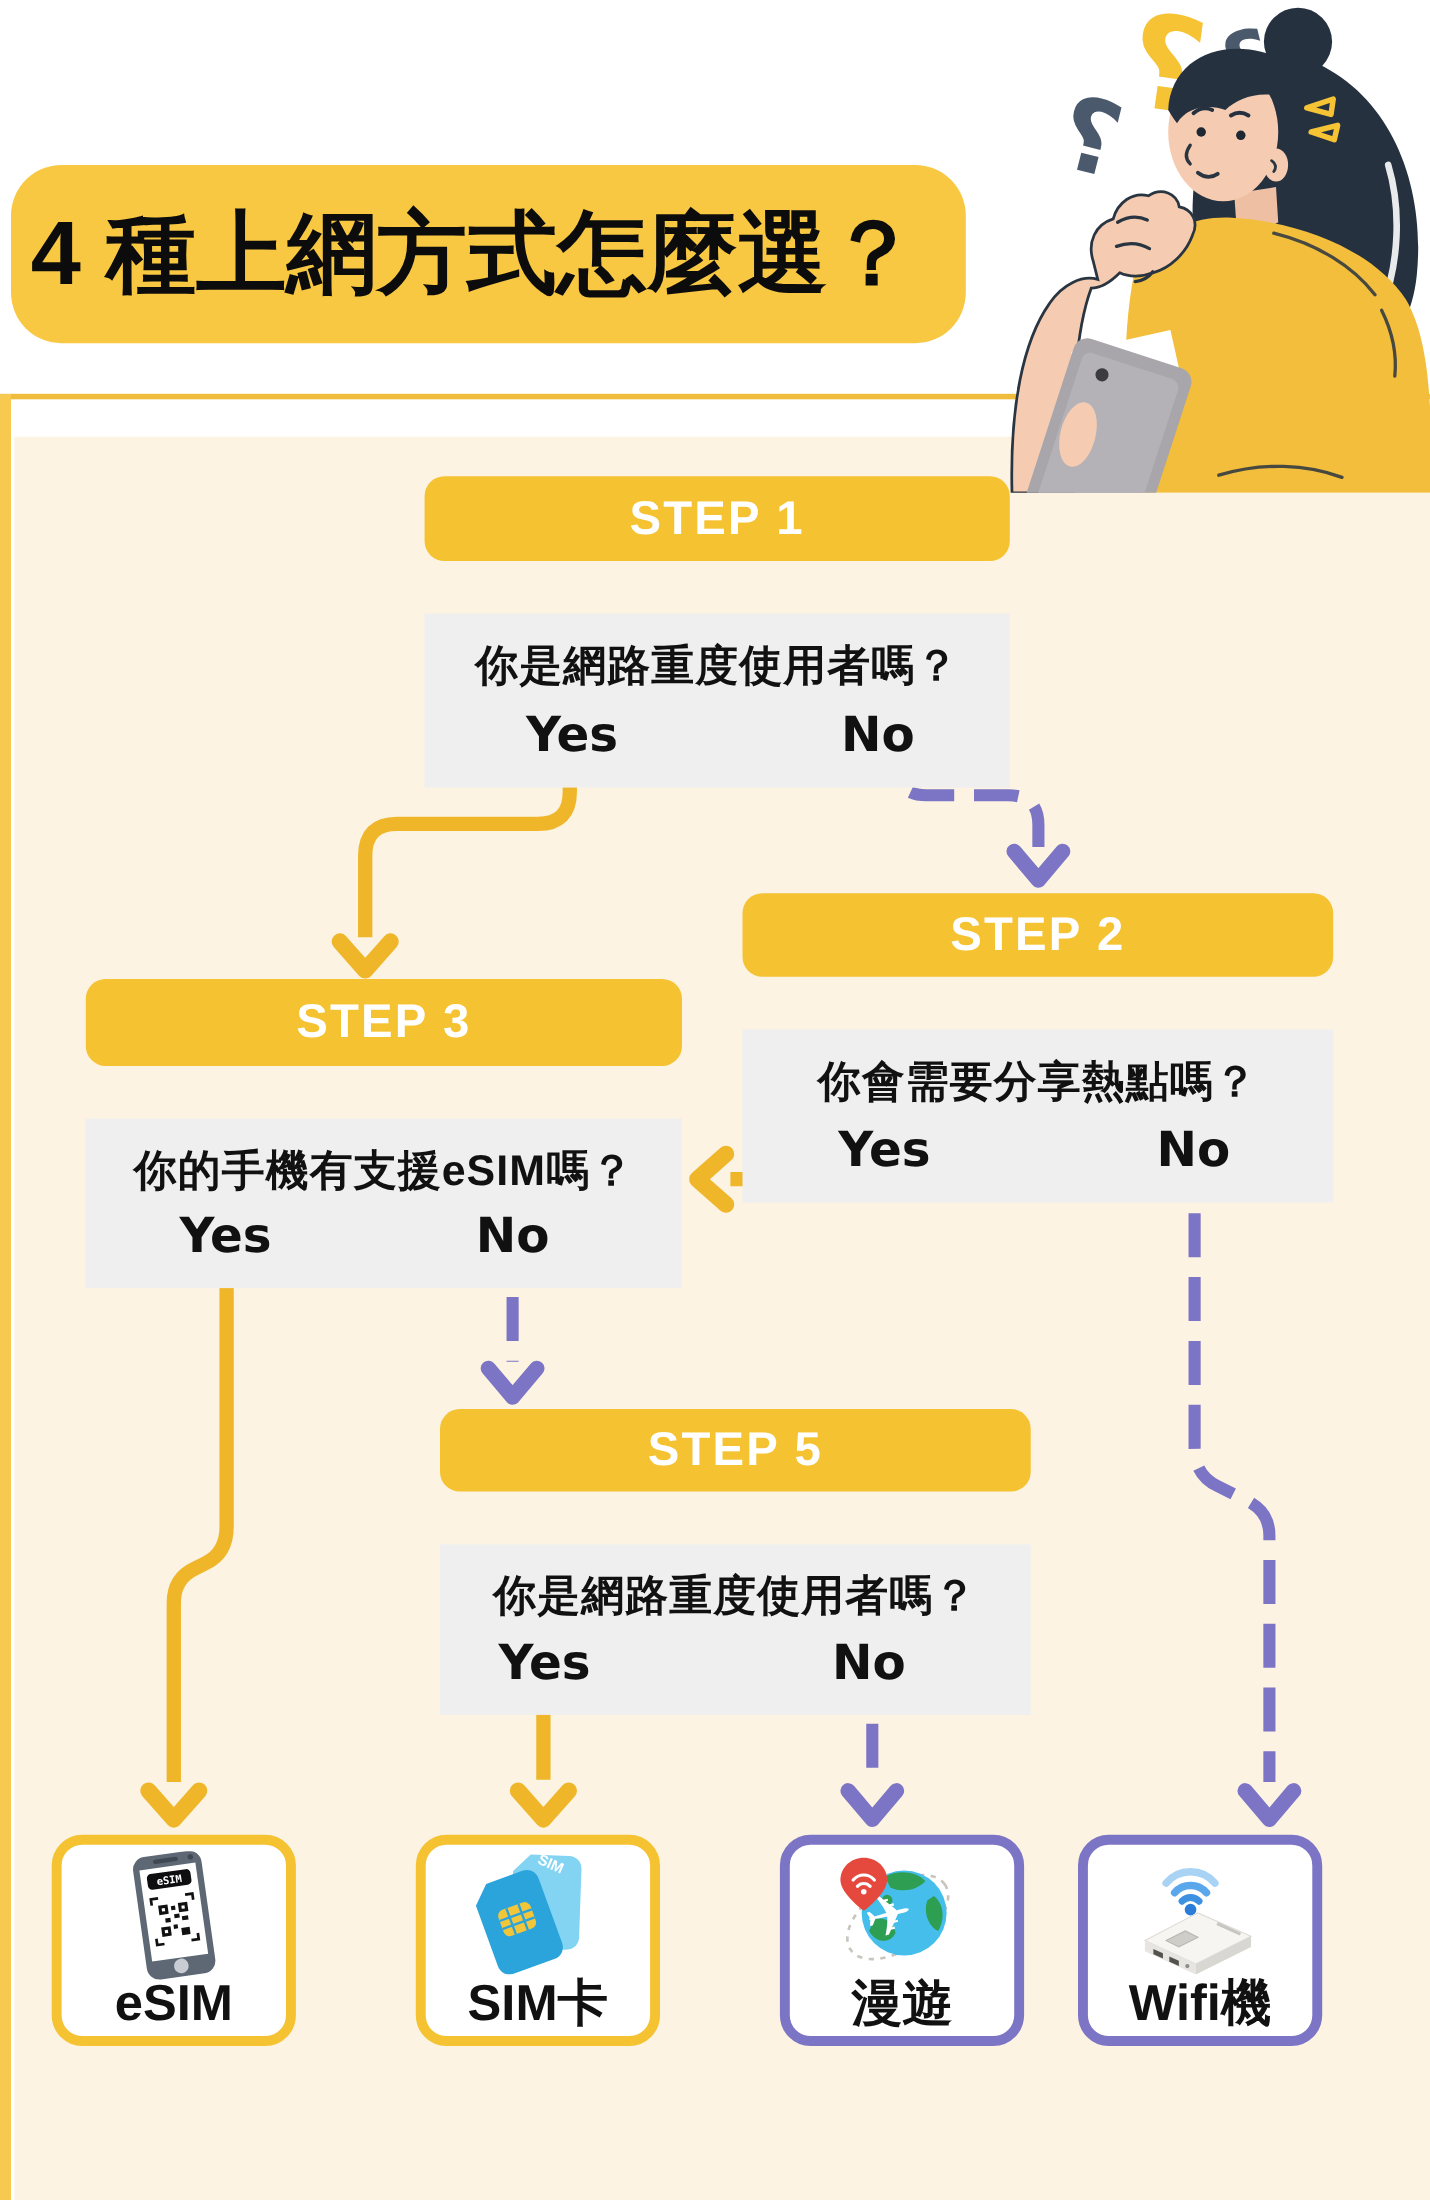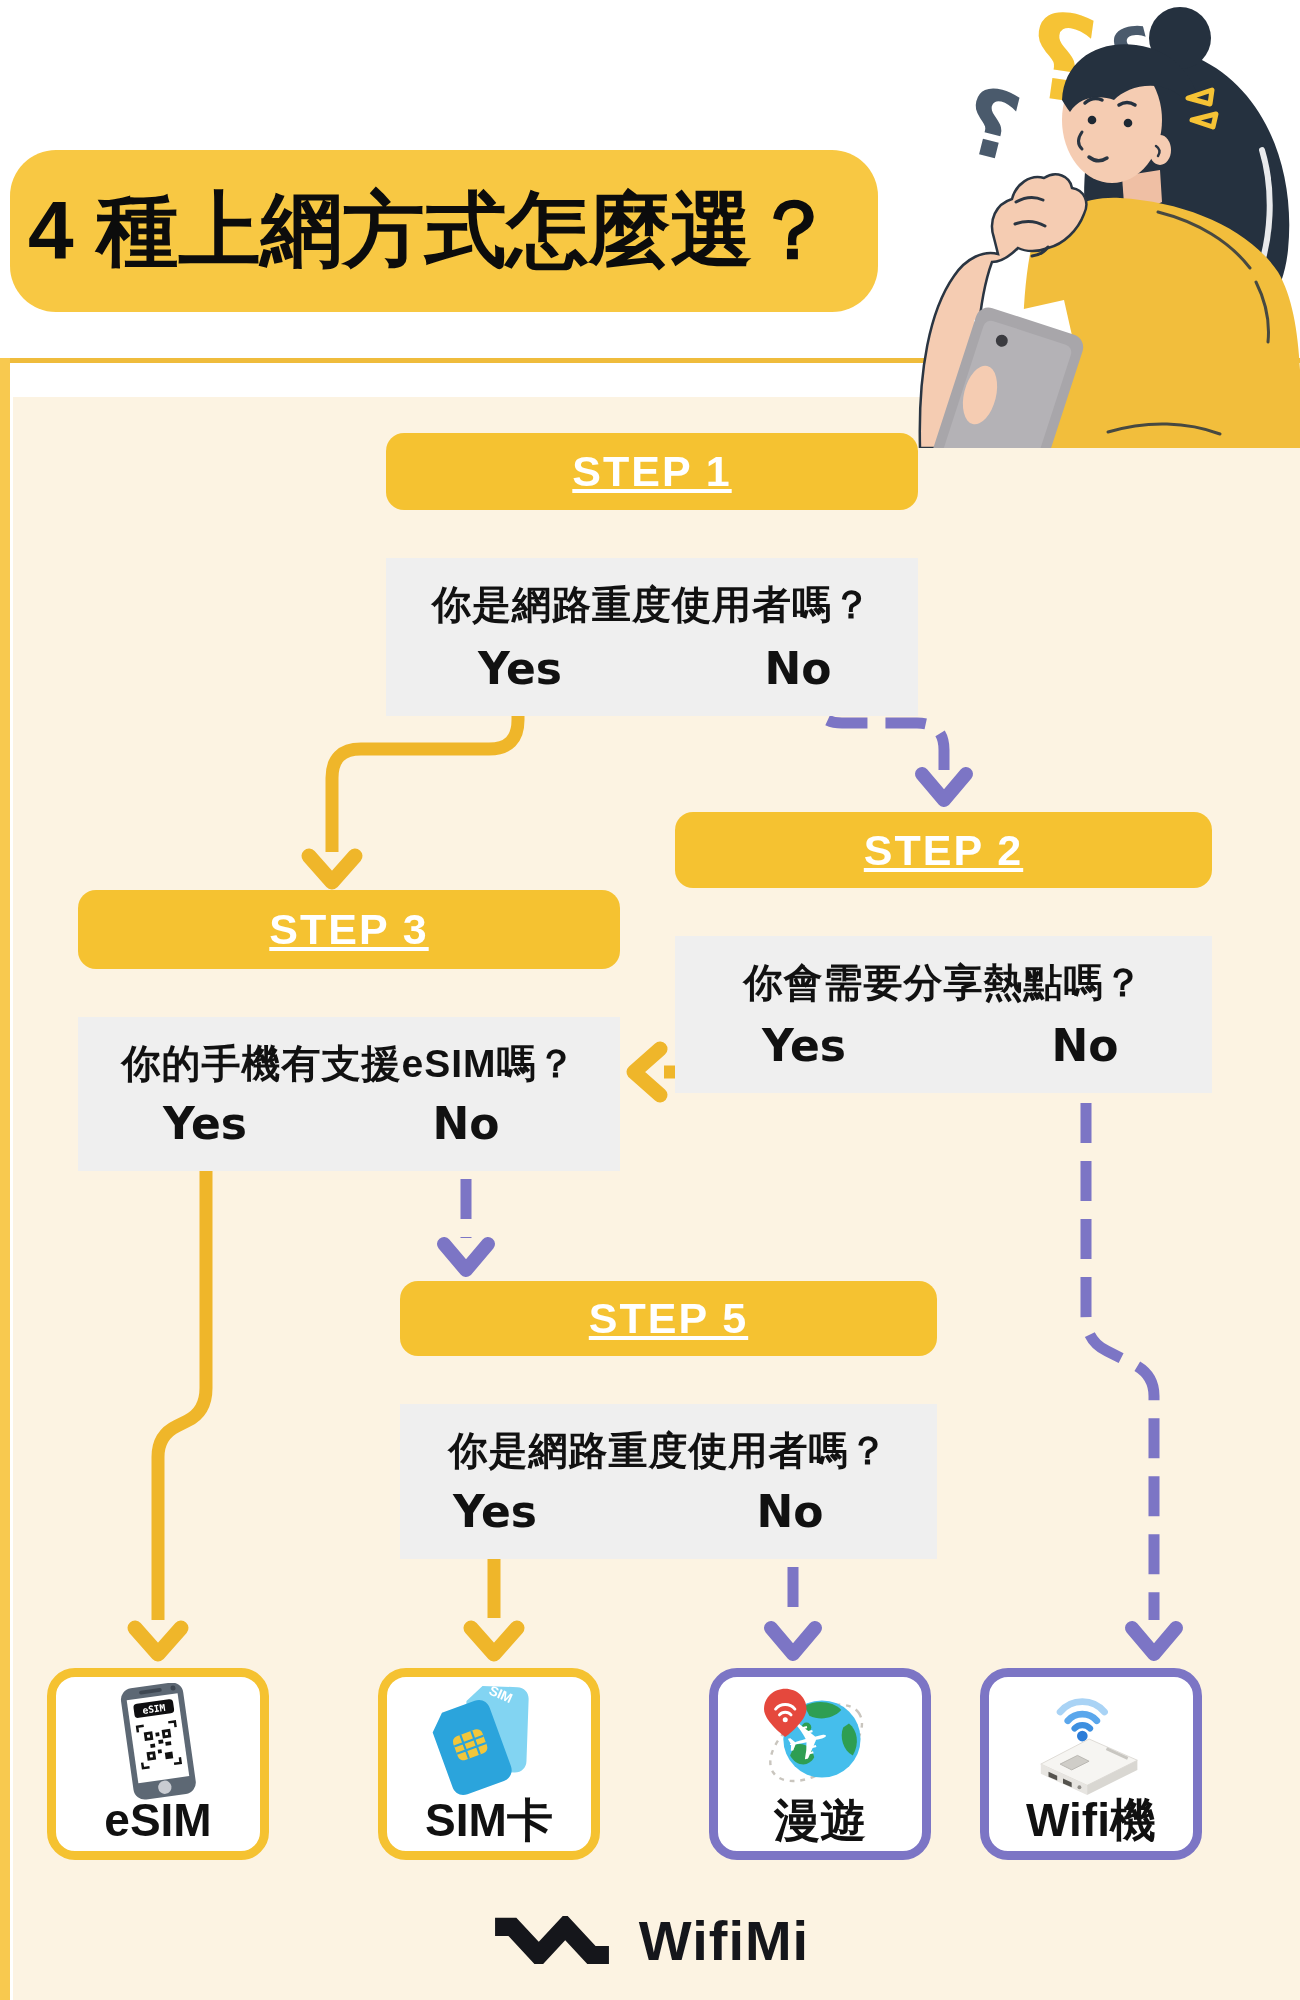--- a/index.html
+++ b/index.html
@@ -28,21 +28,21 @@
   }
   .banner h1{
     margin:0;padding-left:18px;font-size:82px;font-weight:900;letter-spacing:0px;
     color:#0c0c0c;white-space:nowrap;font-family:"Liberation Sans","DejaVu Sans",sans-serif;
   }
   
   .step{position:absolute;}
   .step-header{
     background:var(--yellow);color:#fff;border-radius:18px;
     display:flex;align-items:center;justify-content:center;
-    font-weight:700;font-size:43px;letter-spacing:2px;text-decoration:underline;
+    font-weight:700;font-size:43px;letter-spacing:2px;
   }
   .step-body{background:var(--panel);position:relative;margin-top:48px;}
   .question{
     position:absolute;top:20px;left:0;width:100%;text-align:center;
     font-size:39px;font-weight:900;letter-spacing:1px;white-space:nowrap;
   }
   .yn{
     position:absolute;bottom:22px;transform:translateX(-50%);
     font-size:44px;font-weight:800;font-family:"DejaVu Sans","Liberation Sans",sans-serif;
   }
@@ -333,20 +333,14 @@
 
     <path d="M116,320 L206,300 L215,340 L124,360 Z" fill="#FFFFFF"></path>
     <g transform="translate(160,388) rotate(18)">
       <rect x="-62" y="-68" width="112" height="180" rx="13" fill="#A8A6AA"></rect>
       <rect x="-52" y="-56" width="92" height="160" rx="8" fill="#B4B2B6"></rect>
       <circle cx="-30" cy="-40" r="6" fill="#3B3B40"></circle>
     </g>
     <ellipse cx="122" cy="395" rx="16" ry="30" fill="#F5CCB2" transform="rotate(14 122 395)"></ellipse>
   </svg>
 
-  <div class="footer">
-    <svg width="122" height="48" viewBox="0 0 120 46">
-      <polyline points="4,10 21,10 47,38 73,10 99,38 116,38" fill="none" stroke="#15161B" stroke-width="18" stroke-linecap="butt" stroke-linejoin="miter"></polyline>
-    </svg>
-    <span class="brand-text">WifiMi</span>
-  </div>
 
 </div>
 
 </body></html>

